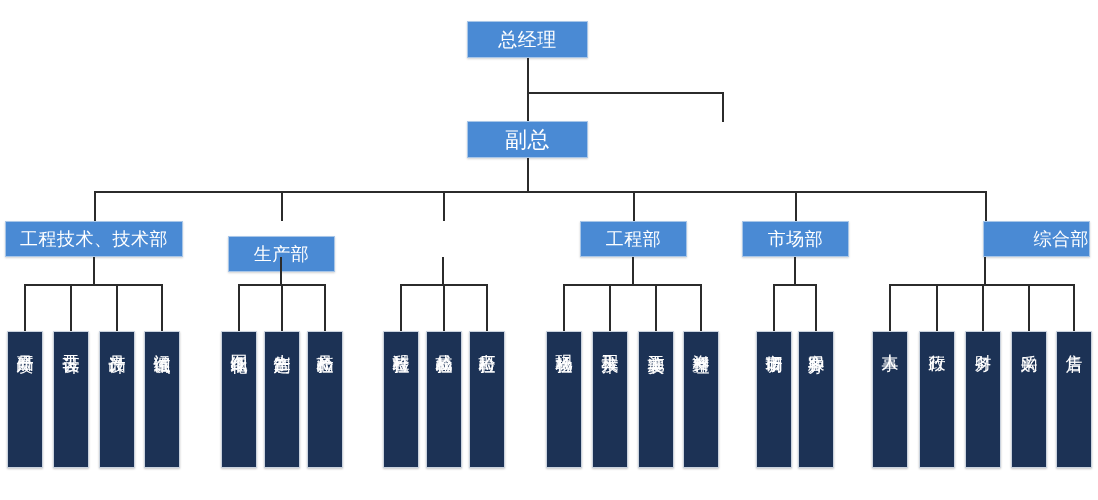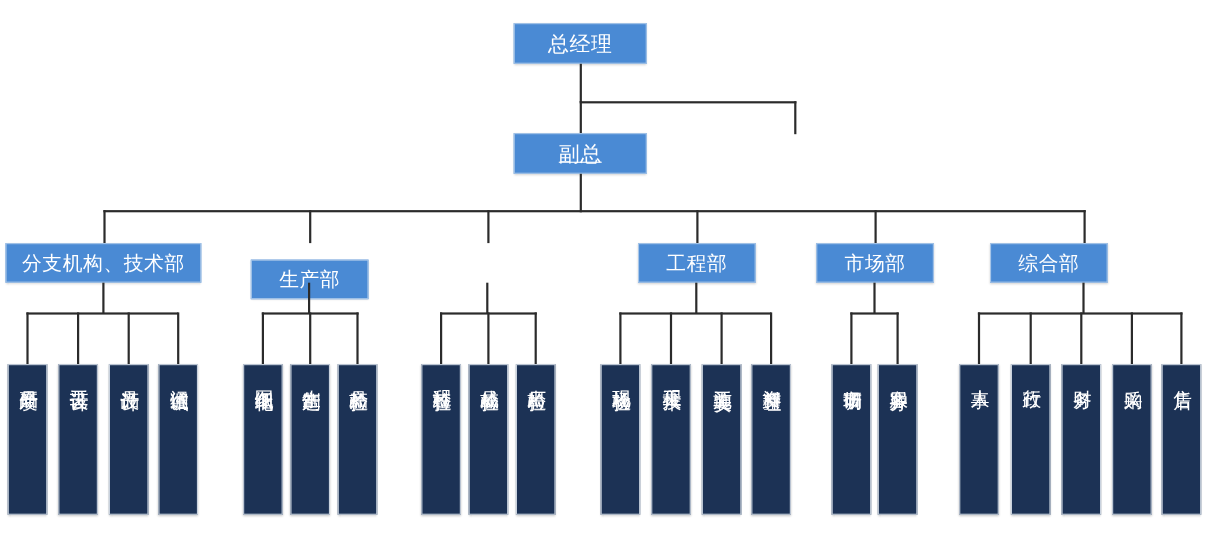--- a/index.html
+++ b/index.html
@@ -35,21 +35,21 @@
     box-sizing: border-box;
     color: #ffffff;
     display: flex;
     align-items: center;
     justify-content: center;
     white-space: nowrap;
     letter-spacing: 0.5px;
     box-shadow: 0 1px 2px rgba(0,0,0,0.18);
   }
   .node-blue.lvl1 { font-size: 19px; }
-  .node-blue.lvl2 { font-size: 19px; text-decoration: underline; }
+  .node-blue.lvl2 { font-size: 22px; }
   .node-blue.lvl3 { font-size: 18px; }
 
   
   .node-leaf {
     position: absolute;
     background: #1c3255;
     border: 1px solid #c9d2de;
     box-sizing: border-box;
     color: #ffffff;
     font-size: 17px;
@@ -94,32 +94,32 @@
   <div class="line line-h" style="left:94px; top:191px; width:893px; height:2px;"></div>
 
   <div class="line line-v" style="left:94px;  top:191px; width:2px; height:30px;"></div>
   <div class="line line-v" style="left:281px; top:191px; width:2px; height:30px;"></div>
   <div class="line line-v" style="left:443px; top:191px; width:2px; height:30px;"></div>
   <div class="line line-v" style="left:633px; top:191px; width:2px; height:30px;"></div>
   <div class="line line-v" style="left:795px; top:191px; width:2px; height:30px;"></div>
   <div class="line line-v" style="left:985px; top:191px; width:2px; height:30px;"></div>
 
   <div class="node-blue lvl3" style="left:5px; top:221px; width:178px; height:36px;">
-    <span>分支机构、技术部</span>
+    <span>工程技术、技术部</span>
   </div>
   <div class="node-blue lvl3" style="left:228px; top:236px; width:107px; height:36px;">
     <span>生产部</span>
   </div>
   <div class="node-blue lvl3" style="left:742px; top:221px; width:107px; height:36px;">
     <span>市场部</span>
   </div>
   <div class="node-blue lvl3" style="left:580px; top:221px; width:107px; height:36px;">
     <span>工程部</span>
   </div>
-  <div class="node-blue lvl3" style="left:900px; top:221px; width:107px; height:36px;">
+  <div class="node-blue lvl3" style="left:983px; top:221px; width:107px; height:36px;justify-content:flex-end;">
     <span>综合部</span>
   </div>
 
   <div class="line line-v" style="left:93px;  top:257px; width:2px; height:28px;"></div>
   <div class="line line-h" style="left:24px;  top:284px; width:138px; height:2px;"></div>
   <div class="line line-v" style="left:24px;  top:284px; width:2px; height:47px;"></div>
   <div class="line line-v" style="left:70px;  top:284px; width:2px; height:47px;"></div>
   <div class="line line-v" style="left:116px; top:284px; width:2px; height:47px;"></div>
   <div class="line line-v" style="left:161px; top:284px; width:2px; height:47px;"></div>
 

